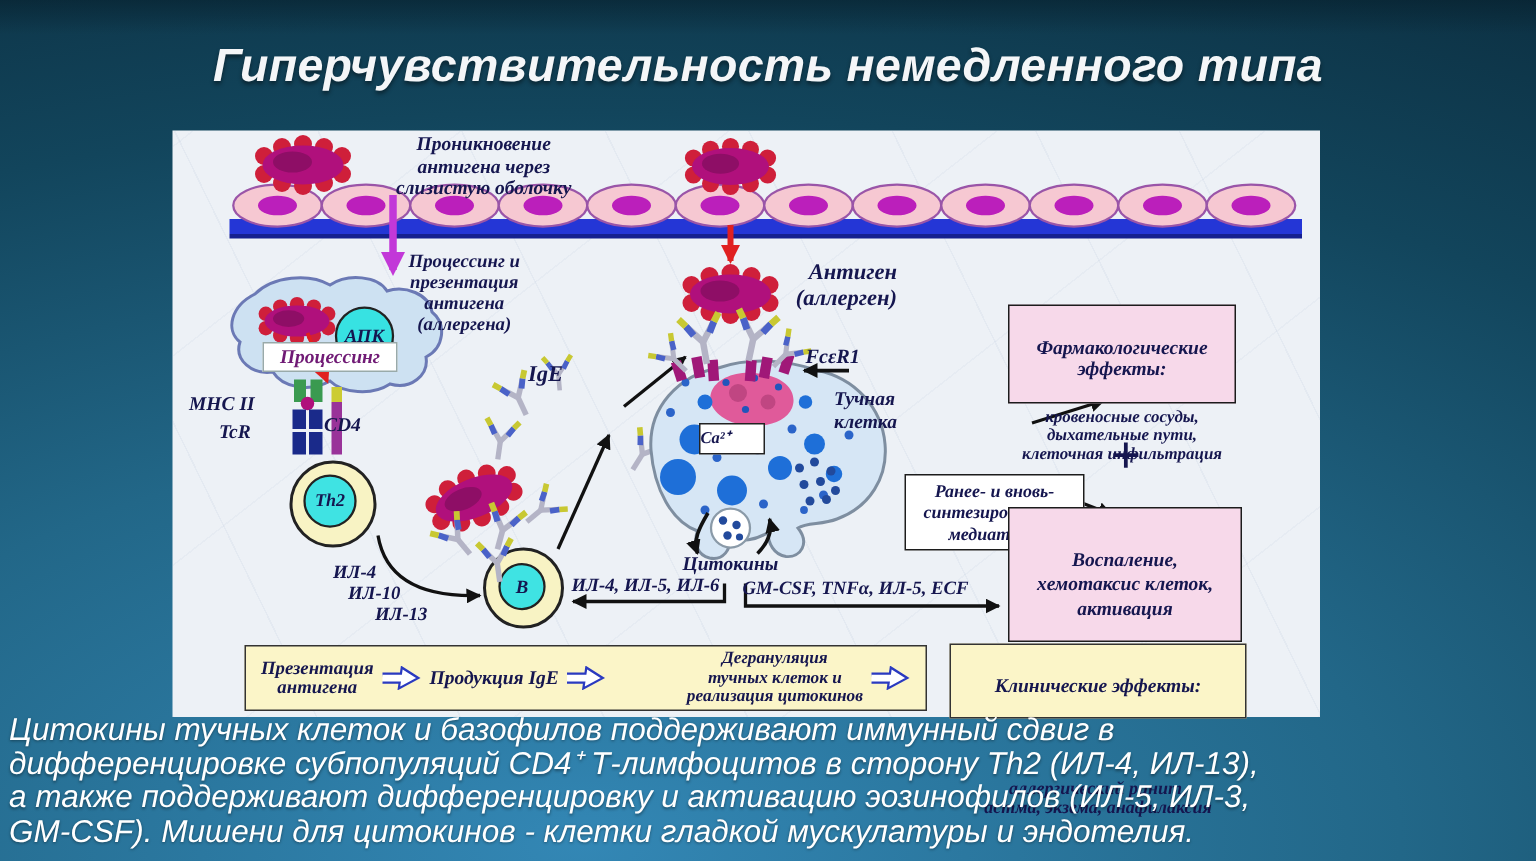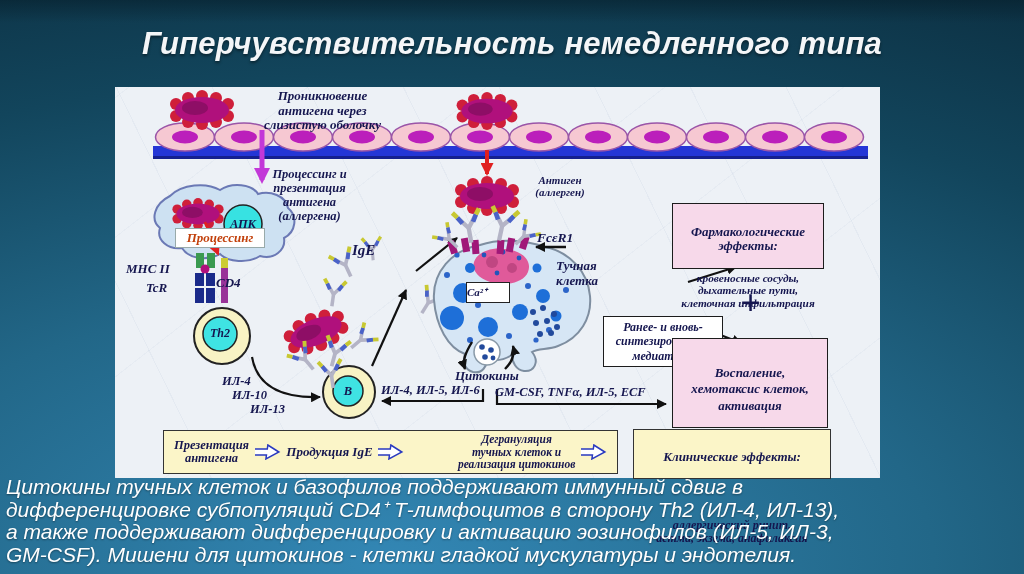--- a/index.html
+++ b/index.html
@@ -30,21 +30,21 @@
   }
   .ctr{text-align:center;}
   .boxw{position:absolute;background:#ffffff;border:1.6px solid #1c1c1c;color:#15164f;
         font-weight:bold;white-space:pre-line;text-align:center;}
   .boxp{position:absolute;background:#f7d9ea;border:1.6px solid #1c1c1c;color:#15164f;
         font-weight:bold;white-space:pre-line;text-align:center;}
   .boxy{position:absolute;background:#fbf5c8;border:1.6px solid #333;color:#15164f;
         font-weight:bold;white-space:pre-line;text-align:center;}
   .procbox{
     position:absolute;left:175px;top:228px;width:88px;height:18px;background:#fff;
-    border:1px solid #9aa;color:#c2410c;font-weight:bold;font-size:13px;text-align:center;line-height:18px;
+    border:1px solid #9aa;color:#701a75;font-weight:bold;font-size:13px;text-align:center;line-height:18px;
   }
   .cabox{
     position:absolute;left:466px;top:282px;width:42px;height:19px;background:#fff;
     border:1.3px solid #222;color:#15164f;font-weight:bold;font-size:11px;text-align:left;line-height:19px;
   }
   .strip{
     position:absolute;left:163px;top:430px;width:455px;height:44px;background:#fbf5c8;
     border:1.6px solid #333;display:flex;align-items:center;justify-content:space-between;
     padding:0 10px;box-sizing:border-box;
   }
@@ -279,21 +279,21 @@
 
   <div class="lbl ctr" style="left:200px;top:327px;width:40px;font-size:12px;">Th2</div>
   <div class="lbl ctr" style="left:333px;top:384px;width:30px;font-size:12.5px;">B</div>
 
   <div class="lbl" style="left:222px;top:374px;font-size:12.5px;">ИЛ-4</div>
   <div class="lbl" style="left:232px;top:388px;font-size:12.5px;">ИЛ-10</div>
   <div class="lbl" style="left:250px;top:402px;font-size:12.5px;">ИЛ-13</div>
 
   <div class="lbl" style="left:352px;top:242px;font-size:15px;">IgE</div>
 
-  <div class="lbl ctr" style="left:522px;top:174px;width:76px;font-size:11px;">Антиген
+  <div class="lbl ctr" style="left:522px;top:174px;width:76px;font-size:15px;text-align:right;">Антиген
 (аллерген)</div>
 
   <div class="lbl" style="left:537px;top:230px;font-size:13.5px;">FcεR1</div>
   <div class="lbl" style="left:556px;top:259px;font-size:13px;">Тучная
 клетка</div>
 
   <div class="cabox">Ca²⁺</div>
 
   <div class="lbl" style="left:455px;top:369px;font-size:13px;">Цитокины</div>
   <div class="lbl" style="left:381px;top:383px;font-size:12.5px;">ИЛ-4, ИЛ-5, ИЛ-6</div>

